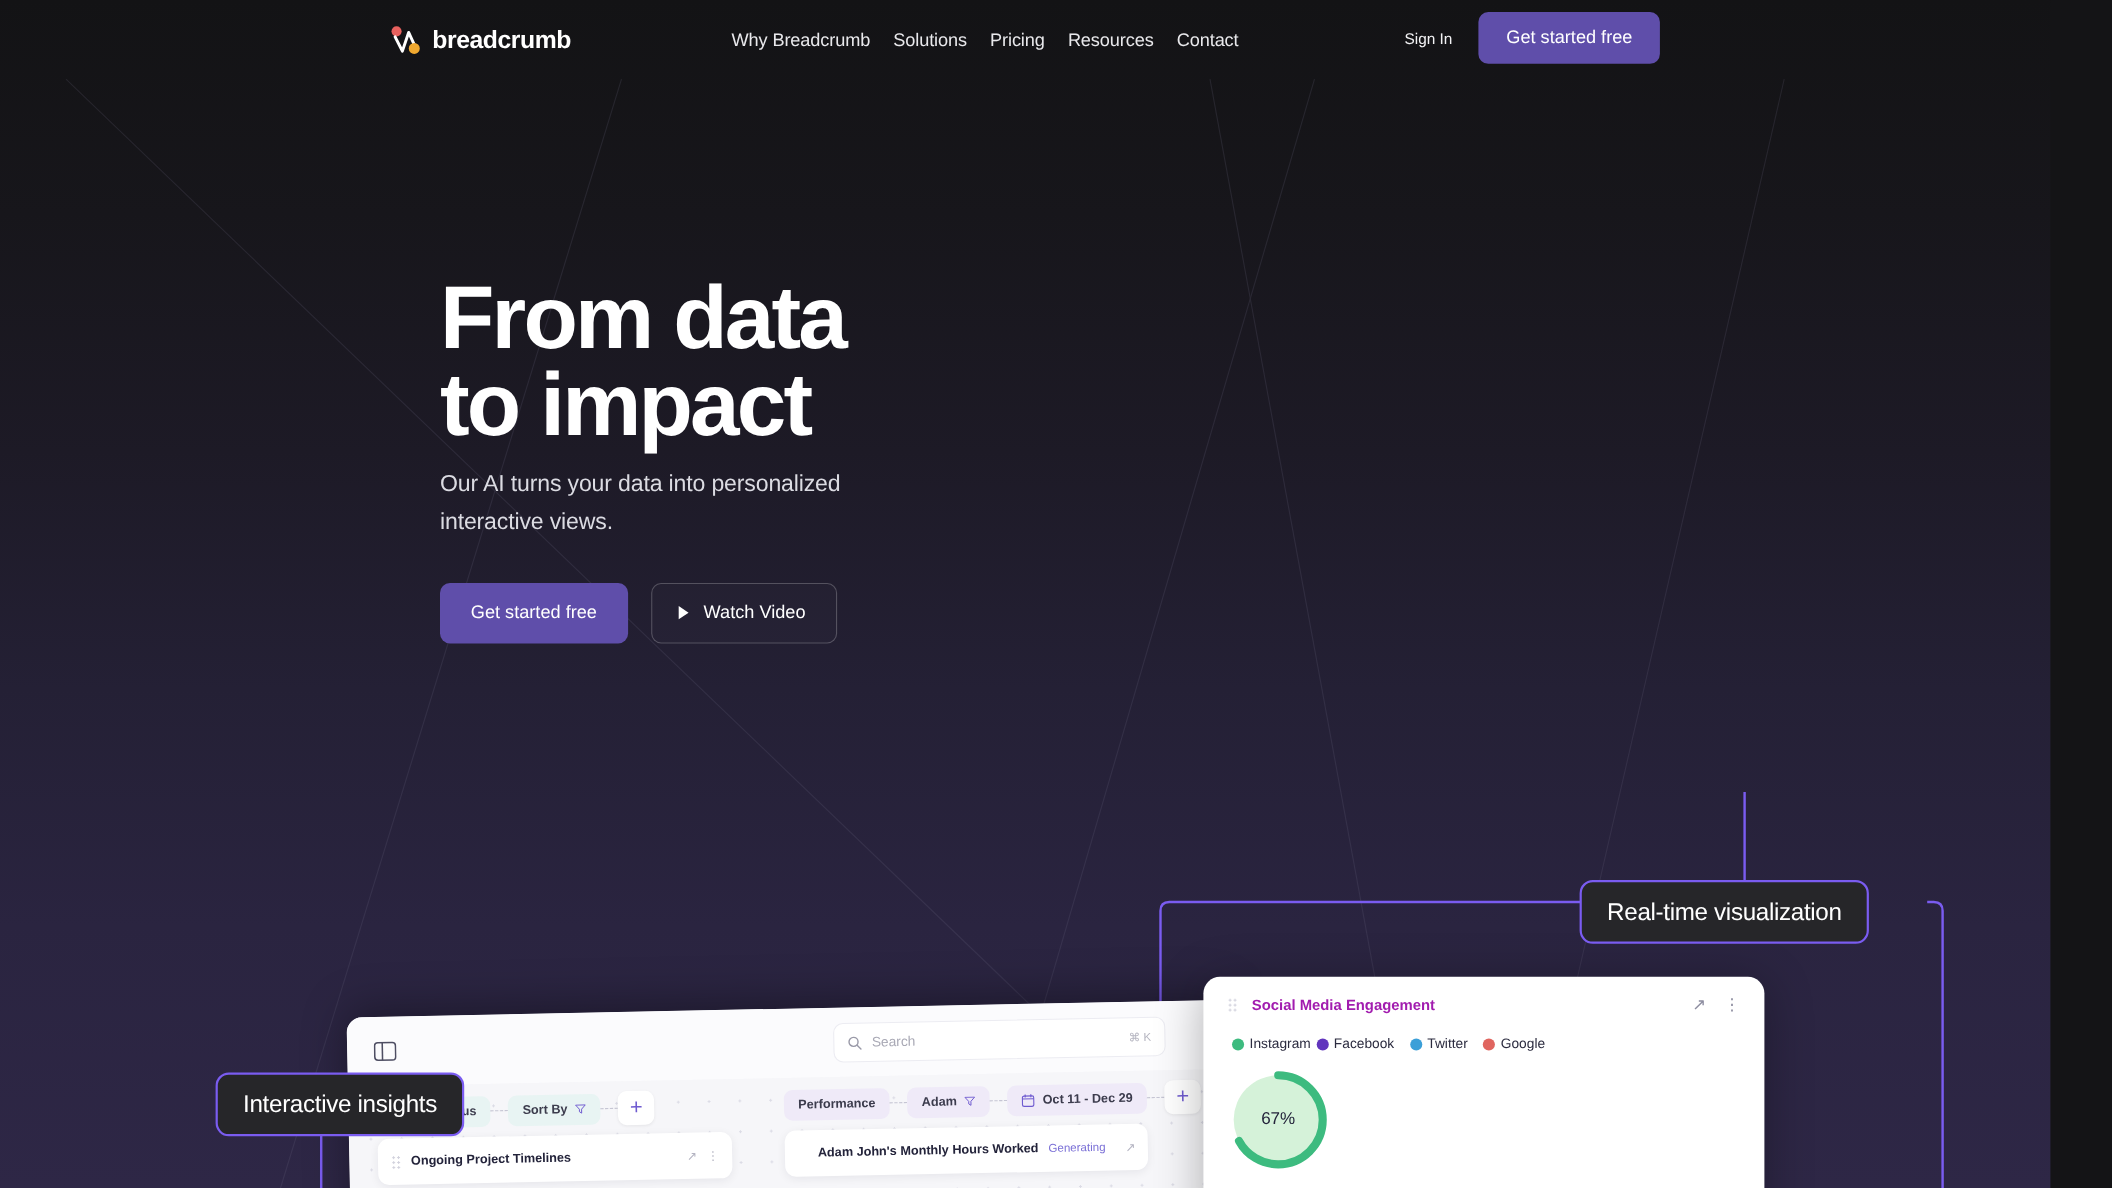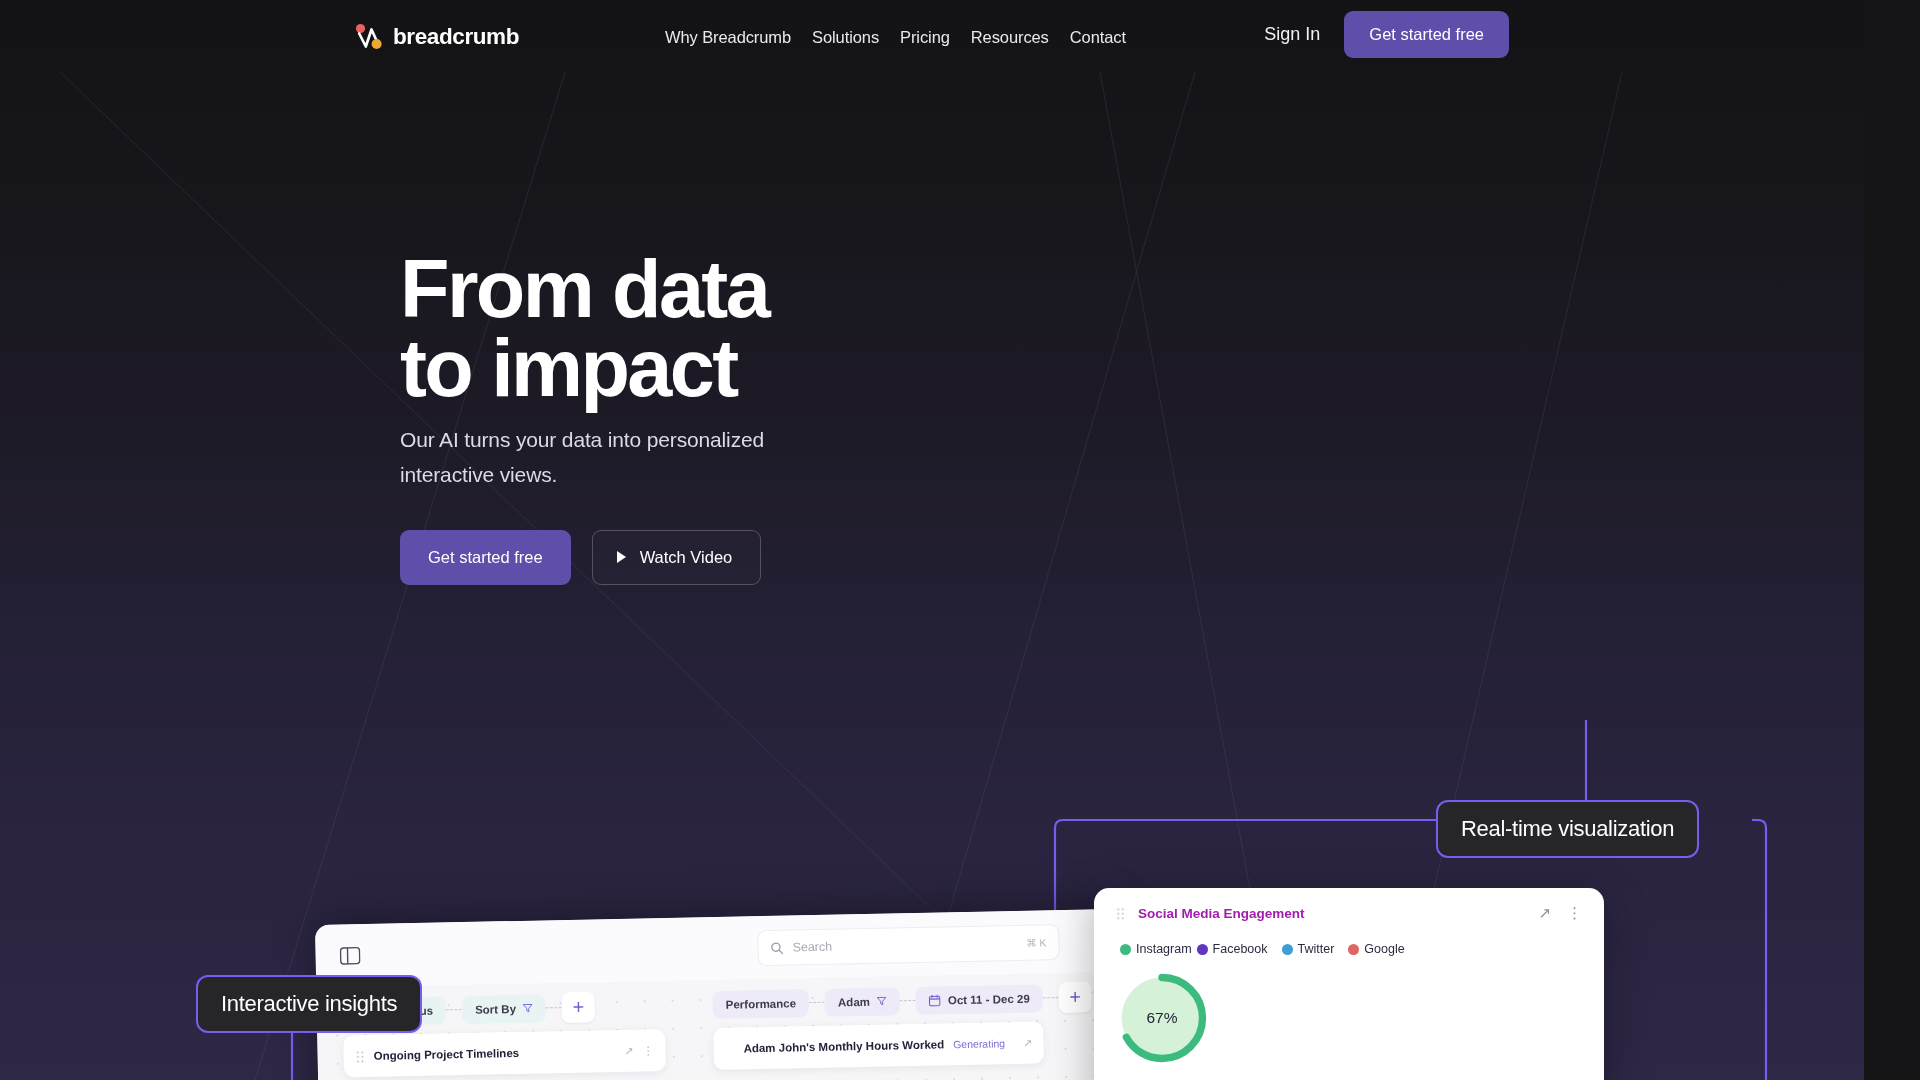--- a/index.html
+++ b/index.html
@@ -47,21 +47,21 @@
   }
   .nav a {
     color: #e9e9ec; font-size: 16.5px; text-decoration: none;
     white-space: nowrap; letter-spacing: -0.1px;
   }
   .header-actions {
     position: absolute; right: 355px; top: 11px;
     display: flex; align-items: center; gap: 14px;
   }
   .signin {
-    color: #f2f2f4; font-size: 18px; text-decoration: none;
+    color: #f2f2f4; font-size: 14px; text-decoration: none;
     padding: 8px 10px; white-space: nowrap;
   }
   .btn-primary {
     background: #5f4eaa;
     color: #ffffff;
     font-size: 16.5px;
     border: none; border-radius: 9px;
     padding: 14px 25px;
     cursor: pointer; white-space: nowrap;
     font-family: "Liberation Sans", sans-serif;

